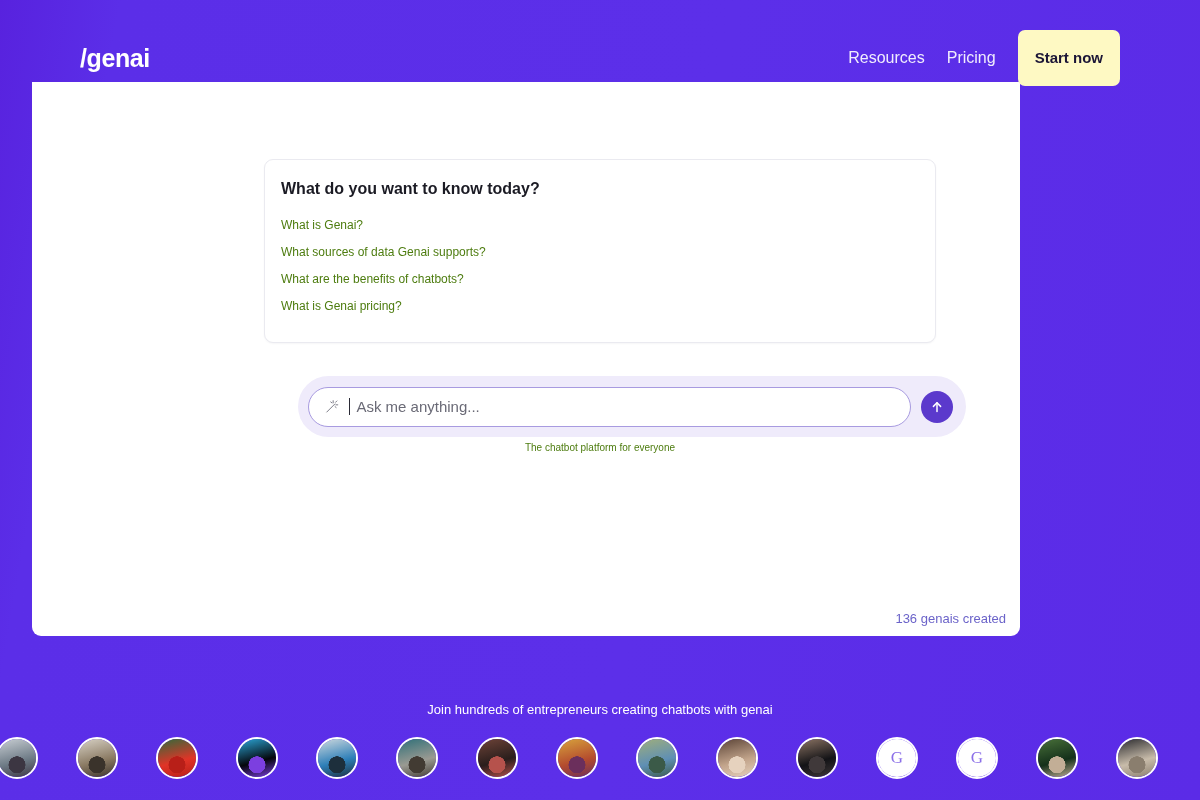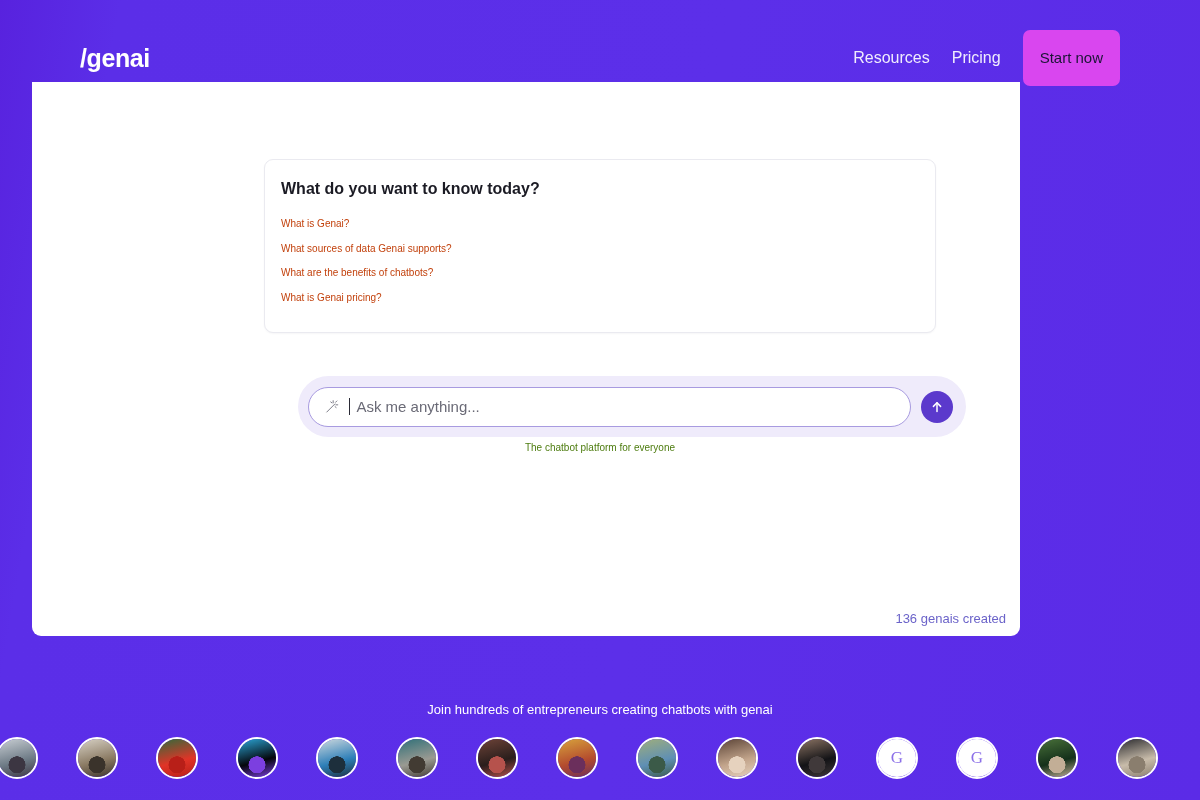--- a/index.html
+++ b/index.html
@@ -54,29 +54,30 @@
 
   .nav-link {
     font-size: 16px;
     color: #F0ECFD;
     text-decoration: none;
     cursor: pointer;
     line-height: 1;
   }
 
   .cta-button {
-    background: #d946ef;
+    background: #fef9c3;
     color: #1B1536;
     border: none;
     border-radius: 7px;
     font-family: "Liberation Sans", sans-serif;
     font-size: 15px;
     padding: 20px 17px;
     cursor: pointer;
     line-height: 1.1;
+    font-weight: bold;
   }
 
   
   .panel {
     position: absolute;
     left: 32px;
     top: 82px;
     width: 988px;
     height: 554px;
     background: #FFFFFF;
@@ -106,22 +107,22 @@
   .suggest-title {
     font-size: 16px;
     font-weight: bold;
     color: #1B1B24;
     margin-bottom: 14px;
     padding-left: 0;
   }
 
   .suggest-item {
     display: block;
-    font-size: 10px;
-    color: #c2410c;
+    font-size: 12px;
+    color: #4d7c0f;
     padding: 6px 0;
     cursor: pointer;
     text-decoration: none;
     line-height: 1.25;
   }
 
   
   .input-shell {
     position: absolute;
     left: 266px;

